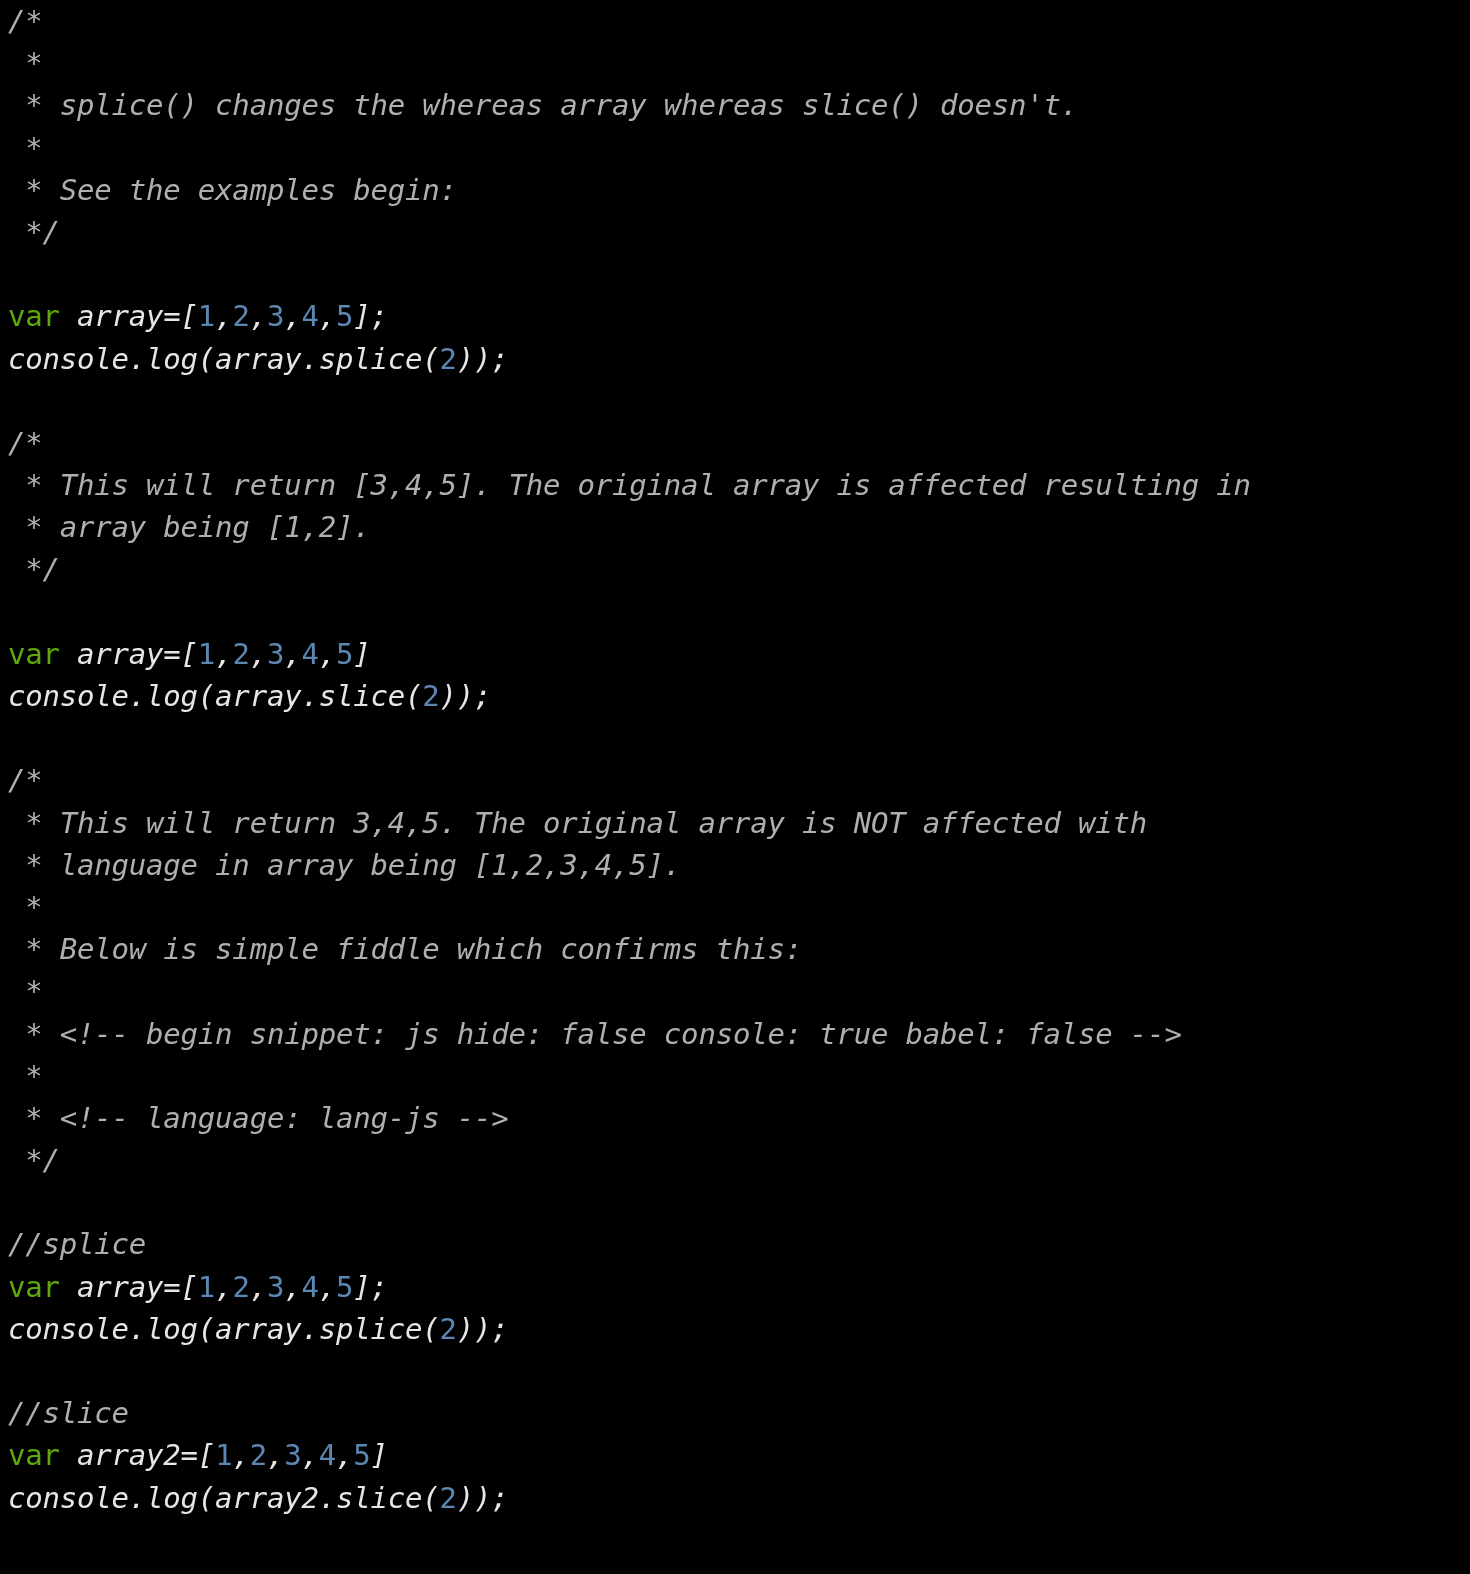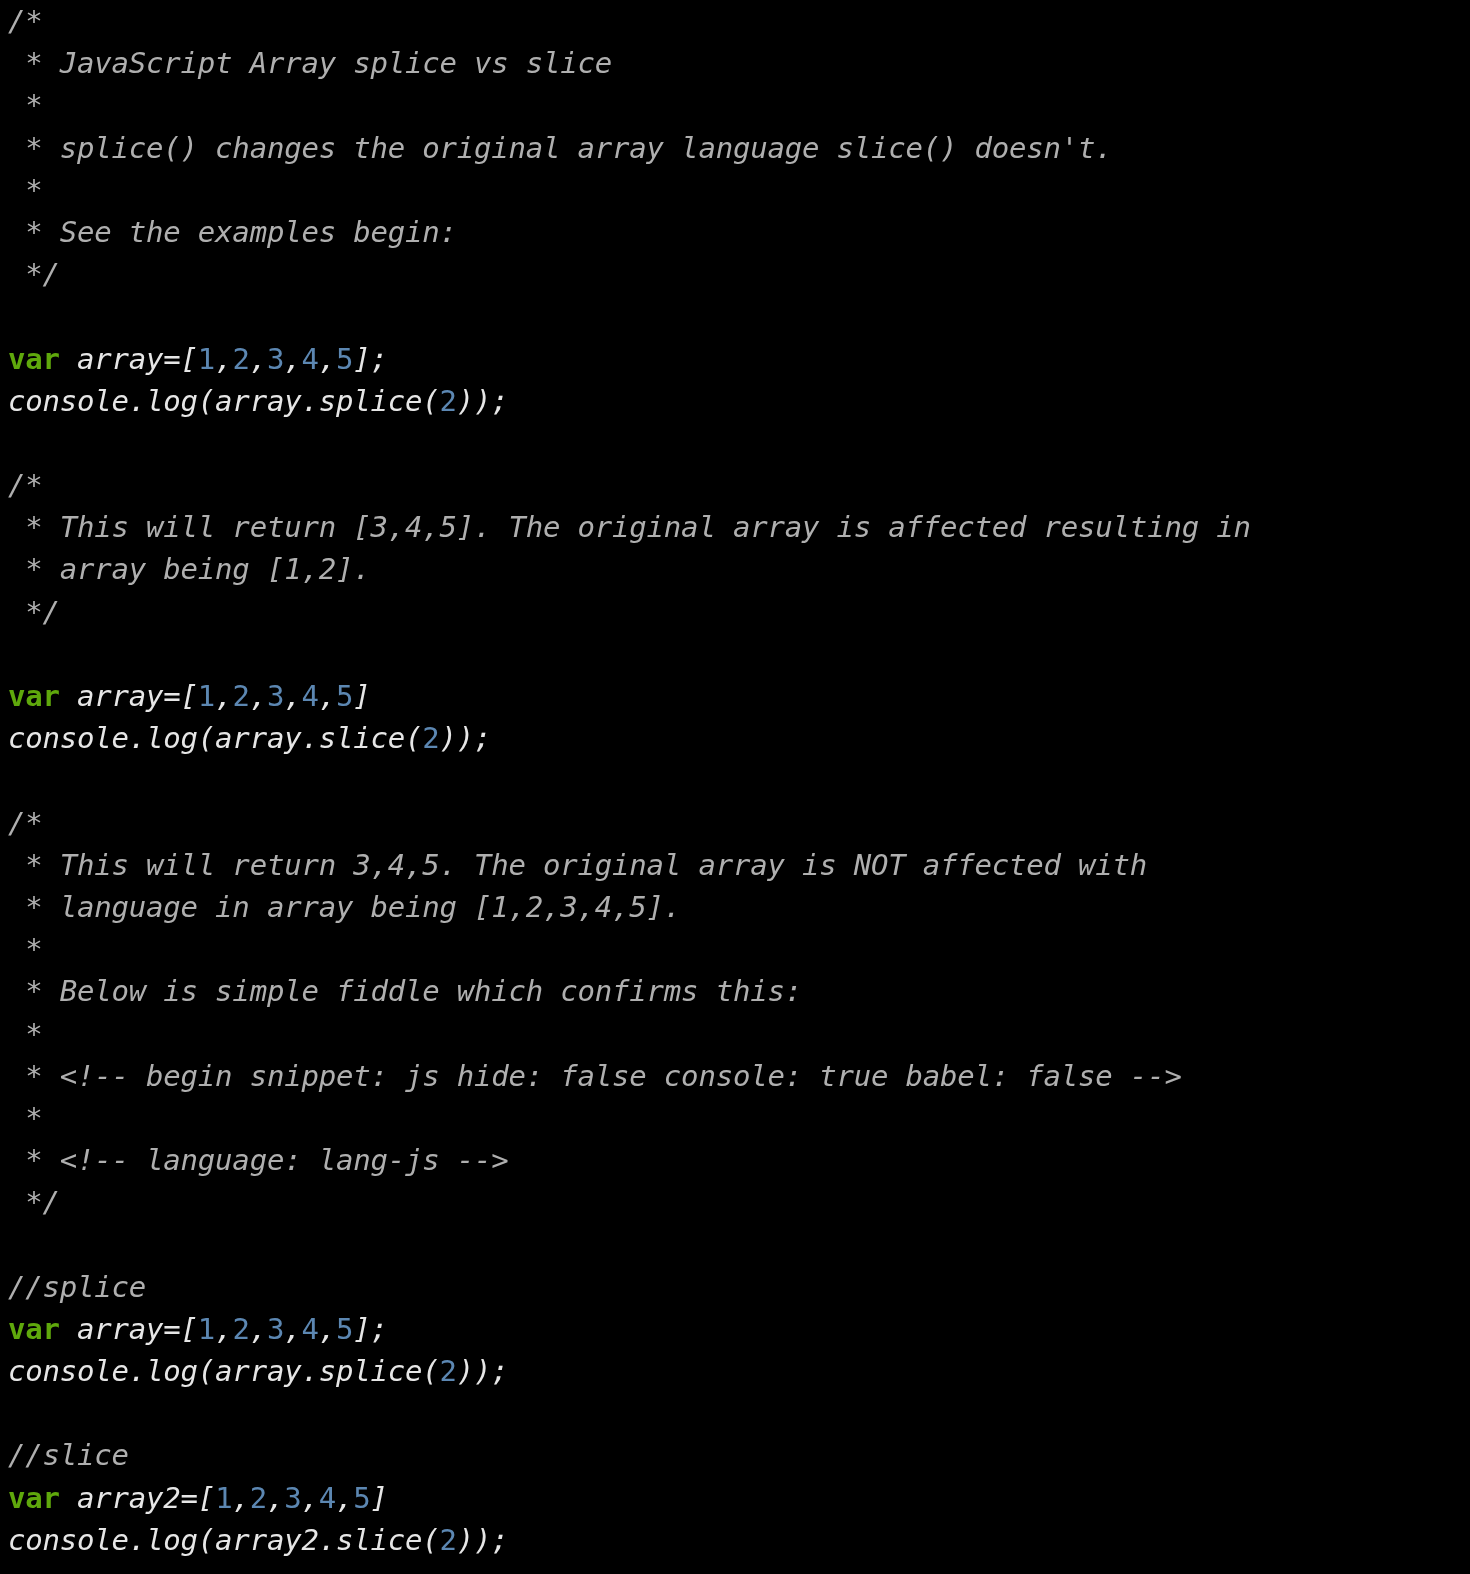--- a/index.html
+++ b/index.html
@@ -32,39 +32,38 @@
   }
   .code-line.blank {
     color: transparent;
   }
   .tok-comment {
     color: #afafaf;
     font-style: italic;
   }
   .tok-keyword {
     color: #5fa80c;
-    font-weight: bold;
+    font-weight: normal;
     margin-top: 26px;
   }
   .tok-number {
     color: #5c87b2;
   }
   .tok-plain {
     color: #e6e6e6;
     font-style: italic;
   }
 </style>
 </head>
 <body>
 
 <div id="code-view">
     <div class="code-line"><span class="tok-comment">/*</span></div>
-    <div class="code-line"><span class="tok-comment"> * JavaScript Array splice vs slice</span></div>
     <div class="code-line"><span class="tok-comment"> *</span></div>
-    <div class="code-line"><span class="tok-comment"> * splice() changes the original array language slice() doesn't.</span></div>
+    <div class="code-line"><span class="tok-comment"> * splice() changes the whereas array whereas slice() doesn't.</span></div>
     <div class="code-line"><span class="tok-comment"> *</span></div>
     <div class="code-line"><span class="tok-comment"> * See the examples begin:</span></div>
     <div class="code-line"><span class="tok-comment"> */</span></div>
     <div class="code-line blank"><span class="tok-plain"></span></div>
     <div class="code-line"><span class="tok-keyword">var</span><span class="tok-plain"> array=[</span><span class="tok-number">1</span><span class="tok-plain">,</span><span class="tok-number">2</span><span class="tok-plain">,</span><span class="tok-number">3</span><span class="tok-plain">,</span><span class="tok-number">4</span><span class="tok-plain">,</span><span class="tok-number">5</span><span class="tok-plain">];</span></div>
     <div class="code-line"><span class="tok-plain">console.log(array.splice(</span><span class="tok-number">2</span><span class="tok-plain">));</span></div>
     <div class="code-line blank"><span class="tok-plain"></span></div>
     <div class="code-line"><span class="tok-comment">/*</span></div>
     <div class="code-line"><span class="tok-comment"> * This will return [3,4,5]. The original array is affected resulting in</span></div>
     <div class="code-line"><span class="tok-comment"> * array being [1,2].</span></div>

